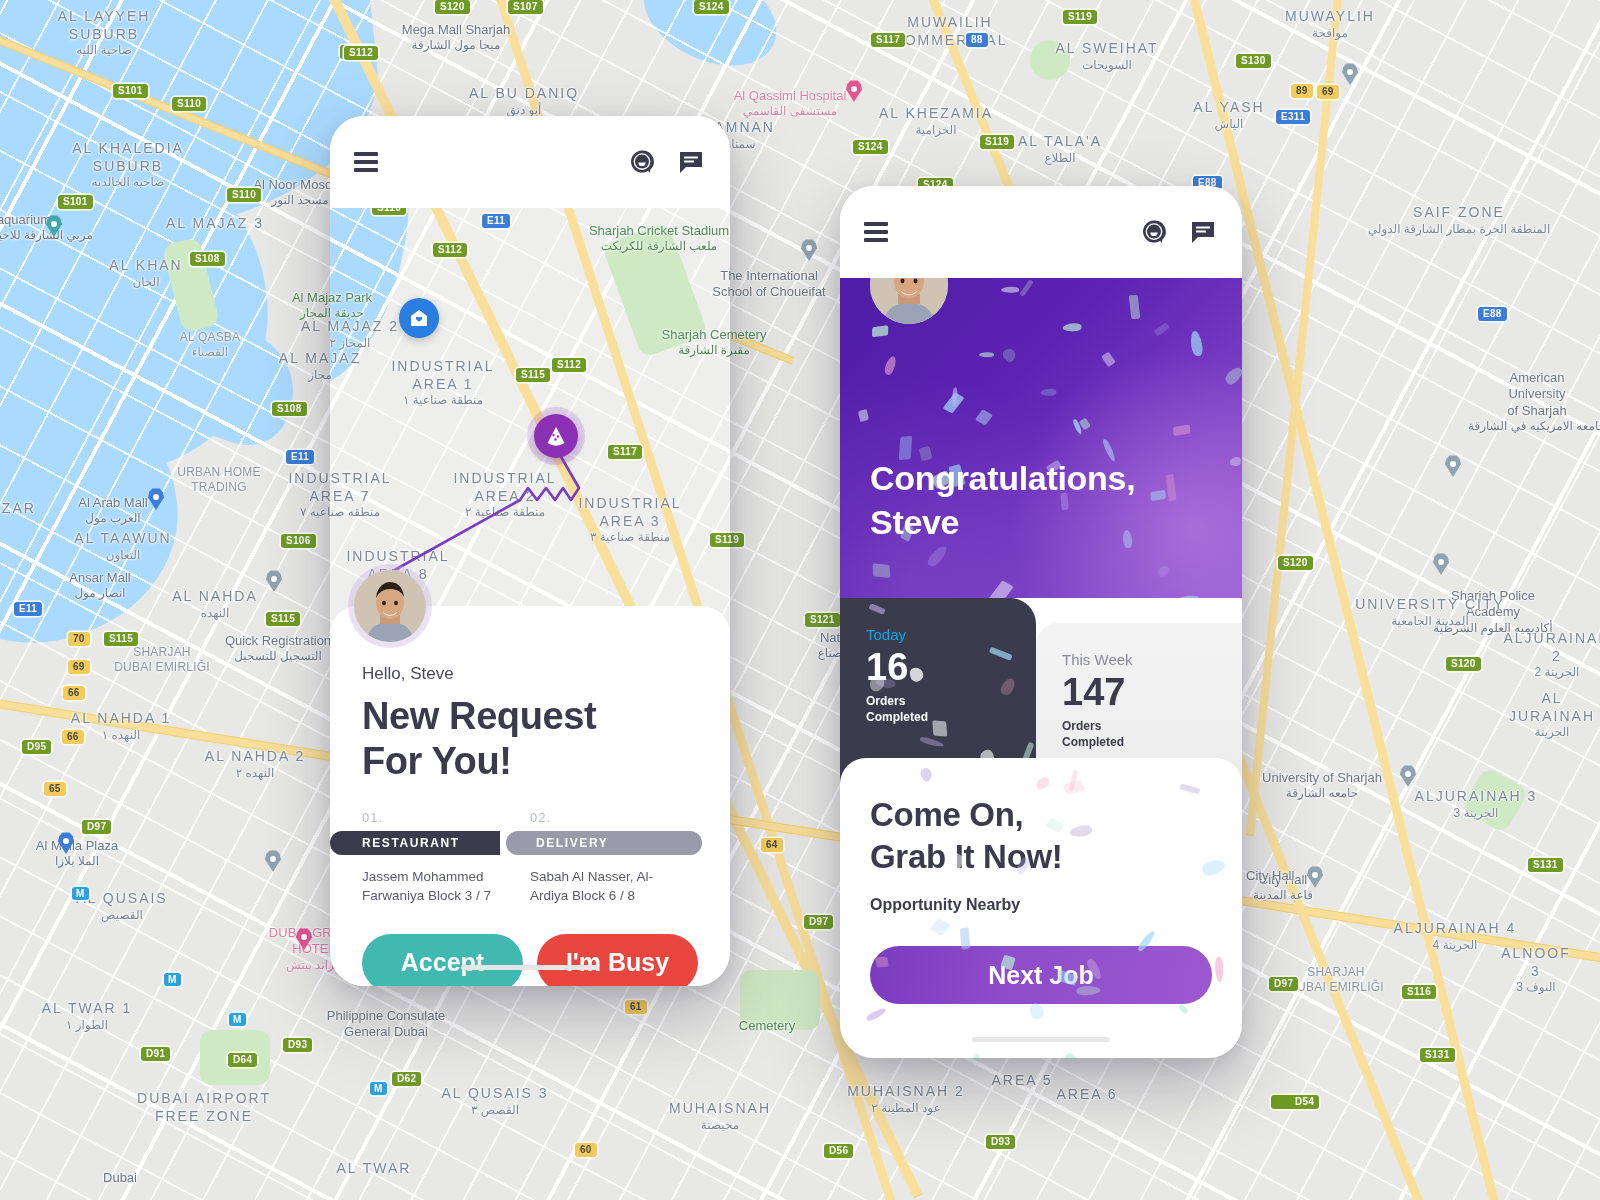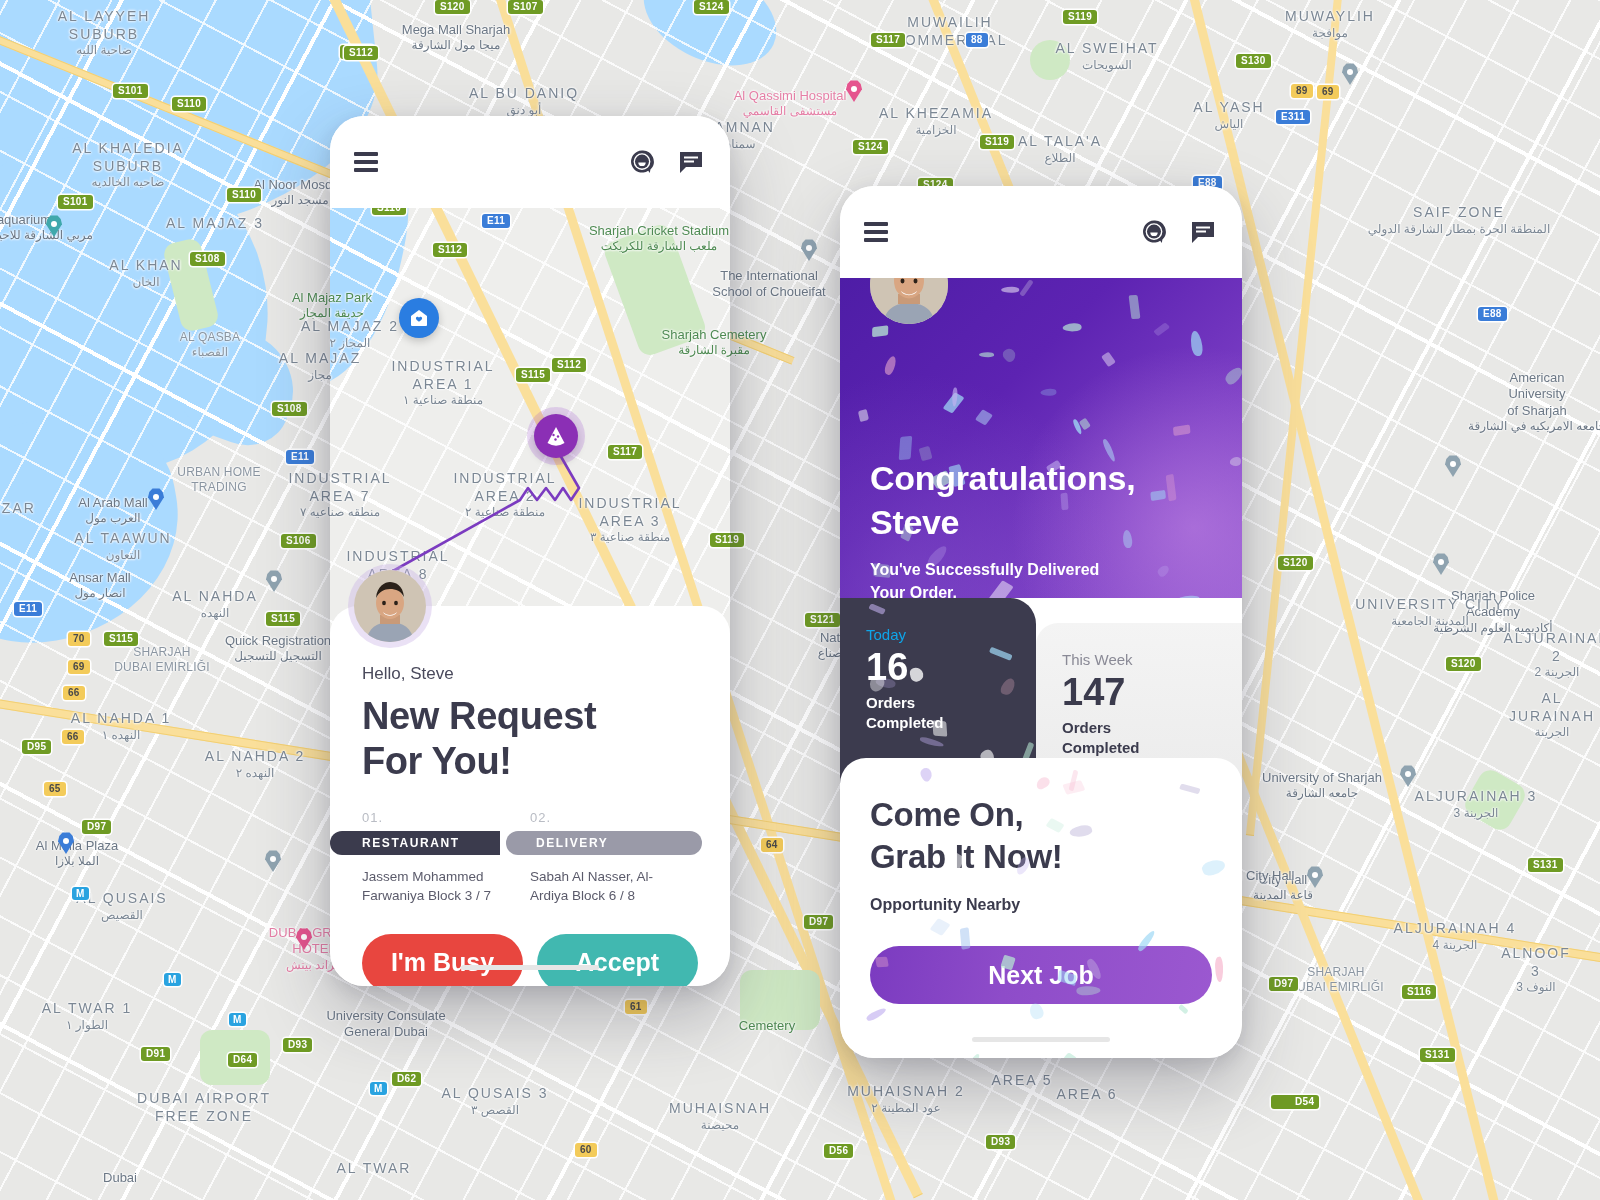--- a/index.html
+++ b/index.html
@@ -259,21 +259,21 @@
     left: 196px; width: 206px; height: 160px; top: 25px;
     background: linear-gradient(180deg,#f4f4f4,#ececec);
     border-radius: 22px 0 0 0;
   }
   .stat-label { font-size: 15px; margin-bottom: 4px; }
   .stat-today .stat-label { color: #0ea5e9; }
   .stat-week .stat-label { color: #8a8a96; }
   .stat-num { font-size: 38px; font-weight: bold; line-height: 1.1; margin-bottom: 4px; }
   .stat-today .stat-num { color: #fff; }
   .stat-week .stat-num { color: #3b3b4d; }
-  .stat-desc { font-size: 15px; font-weight: bold; line-height: 1.35; white-space: pre-line; }
+  .stat-desc { font-size: 12px; font-weight: bold; line-height: 1.35; white-space: pre-line; }
   .stat-today .stat-desc { color: #fff; }
   .stat-week .stat-desc { color: #3b3b4d; }
 
   .cta {
     position: absolute; left: 0; bottom: 0; width: 100%;
     height: 300px;
     background: #fff;
     border-radius: 26px 26px 34px 34px;
     padding: 36px 30px 0;
     z-index: 3;
@@ -381,21 +381,21 @@
       <div class="maplabel poi green" style="left: 659px; top: 223px; transform: translateX(-50%);"><span style="white-space: pre-line;">Sharjah Cricket Stadium</span><span class="ar">ملعب الشارقة للكريكت</span></div>
       <div class="maplabel poi green" style="left: 714px; top: 327px; transform: translateX(-50%);"><span style="white-space: pre-line;">Sharjah Cemetery</span><span class="ar">مقبرة الشارقة</span></div>
       <div class="maplabel poi" style="left: 769px; top: 268px; transform: translateX(-50%);"><span style="white-space: pre-line;">The International
 School of Choueifat</span></div>
       <div class="maplabel poi" style="left: 300px; top: 177px; transform: translateX(-50%);"><span style="white-space: pre-line;">Al Noor Mosque</span><span class="ar">مسجد النور</span></div>
       <div class="maplabel poi green" style="left: 332px; top: 290px; transform: translateX(-50%);"><span style="white-space: pre-line;">Al Majaz Park</span><span class="ar">حديقة المجاز</span></div>
       <div class="maplabel poi" style="left: 113px; top: 495px; transform: translateX(-50%);"><span style="white-space: pre-line;">Al Arab Mall</span><span class="ar">العرب مول</span></div>
       <div class="maplabel poi" style="left: 100px; top: 570px; transform: translateX(-50%);"><span style="white-space: pre-line;">Ansar Mall</span><span class="ar">انصار مول</span></div>
       <div class="maplabel poi" style="left: 77px; top: 838px; transform: translateX(-50%);"><span style="white-space: pre-line;">Al Mulla Plaza</span><span class="ar">الملا بلازا</span></div>
       <div class="maplabel poi" style="left: 278px; top: 633px; transform: translateX(-50%);"><span style="white-space: pre-line;">Quick Registration</span><span class="ar">التسجيل للتسجيل</span></div>
-      <div class="maplabel poi" style="left: 386px; top: 1008px; transform: translateX(-50%);"><span style="white-space: pre-line;">University Consulate
+      <div class="maplabel poi" style="left: 386px; top: 1008px; transform: translateX(-50%);"><span style="white-space: pre-line;">Philippine Consulate
 General Dubai</span></div>
       <div class="maplabel poi green" style="left: 767px; top: 1018px; transform: translateX(-50%);"><span style="white-space: pre-line;">Cemetery</span></div>
       <div class="maplabel poi pink" style="left: 314px; top: 925px; transform: translateX(-50%);"><span style="white-space: pre-line;">DUBAI GRAND
 HOTEL</span><span class="ar">جراند بيتش</span></div>
       <div class="maplabel poi" style="left: 120px; top: 1170px; transform: translateX(-50%);"><span style="white-space: pre-line;">Dubai</span></div>
       <div class="maplabel poi" style="left: 1283px; top: 872px; transform: translateX(-50%);"><span style="white-space: pre-line;">City Hall</span><span class="ar">قاعة المدينة</span></div>
       <div class="maplabel poi" style="left: 830px; top: 630px; transform: translateX(-50%);"><span style="white-space: pre-line;">Nat</span><span class="ar">صناع</span></div>
       <div class="maplabel " style="left: 1022px; top: 1072px; transform: translateX(-50%);"><span style="white-space: pre-line;">AREA 5</span></div>
       <div class="maplabel " style="left: 1087px; top: 1086px; transform: translateX(-50%);"><span style="white-space: pre-line;">AREA 6</span></div>
       <div class="maplabel " style="left: 906px; top: 1083px; transform: translateX(-50%);"><span style="white-space: pre-line;">MUHAISNAH 2</span><span class="ar">عود المطينة ٢</span></div>
@@ -613,22 +613,22 @@
       <div class="pill b" style="position:absolute;left:162px;top:0;">DELIVERY</div>
       <div class="pill a">RESTAURANT</div>
     </div>
 
     <div class="addr-row">
       <div class="addr">Jassem Mohammed Farwaniya Block 3 / 7</div>
       <div class="addr">Sabah Al Nasser, Al-Ardiya Block 6 / 8</div>
     </div>
 
     <div class="btn-row">
+      <button class="btn btn-accept">Accept</button>
       <button class="btn btn-busy">I'm Busy</button>
-      <button class="btn btn-accept">Accept</button>
     </div>
 
     <div class="home-indicator"></div>
   </div>
 </div>
 
 <div class="phone phone-2">
 
   <div class="appbar">
     <div class="hamburger">
@@ -704,22 +704,20 @@
           <ellipse cx="39" cy="35" rx="15" ry="17.5" fill="#d9a682"></ellipse>
           <path d="M24 30c1-13 9-17 15-17s14 3 15 16c-3-6-9-9-15-9s-12 4-15 10z" fill="#2b2119"></path>
           <ellipse cx="32.5" cy="35" rx="2" ry="2.4" fill="#2b2119"></ellipse>
           <ellipse cx="45.5" cy="35" rx="2" ry="2.4" fill="#2b2119"></ellipse>
           <path d="M31 45c5 4.5 11 4.5 16 0-2 5.5-14 5.5-16 0z" fill="#fff"></path>
         </svg>
       </div>
     </div>
     <div class="hero-title">Congratulations,
 Steve</div>
-    <div class="hero-sub">You've Successfully Delivered
-Your Order.</div>
   </div>
 
   <div class="stats">
     <div class="stat stat-today">
       <div id="today-confetti">
           <div class="confetti" style="width: 9.02577px; height: 19.9619px; left: 40.8014px; top: 74.8462px; background: rgb(195, 178, 240); opacity: 0.26; transform: rotate(279deg) skewX(1deg); border-radius: 50% 50% 40% 40% / 60% 60% 40% 40%;"></div>
           <div class="confetti" style="width: 13.8095px; height: 14.6514px; left: 29.7386px; top: 79.3927px; background: rgb(255, 255, 255); opacity: 0.41; transform: rotate(195deg) skewX(-4deg); border-radius: 50% 50% 40% 40% / 60% 60% 40% 40%;"></div>
           <div class="confetti" style="width: 11.6556px; height: 17.0076px; left: 161.592px; top: 80.085px; background: rgb(247, 184, 207); opacity: 0.27; transform: rotate(14deg) skewX(-10deg); border-radius: 50% 50% 40% 40% / 60% 60% 40% 40%;"></div>
           <div class="confetti" style="width: 13.8143px; height: 15.0305px; left: 93.363px; top: 123.173px; background: rgb(255, 255, 255); opacity: 0.54; transform: rotate(185deg) skewX(9deg); border-radius: 2px;"></div>
           <div class="confetti" style="width: 13.5355px; height: 12.72px; left: 70.0502px; top: 69.9071px; background: rgb(255, 255, 255); opacity: 0.79; transform: rotate(79deg) skewX(-3deg); border-radius: 50% 50% 40% 40% / 60% 60% 40% 40%;"></div>

